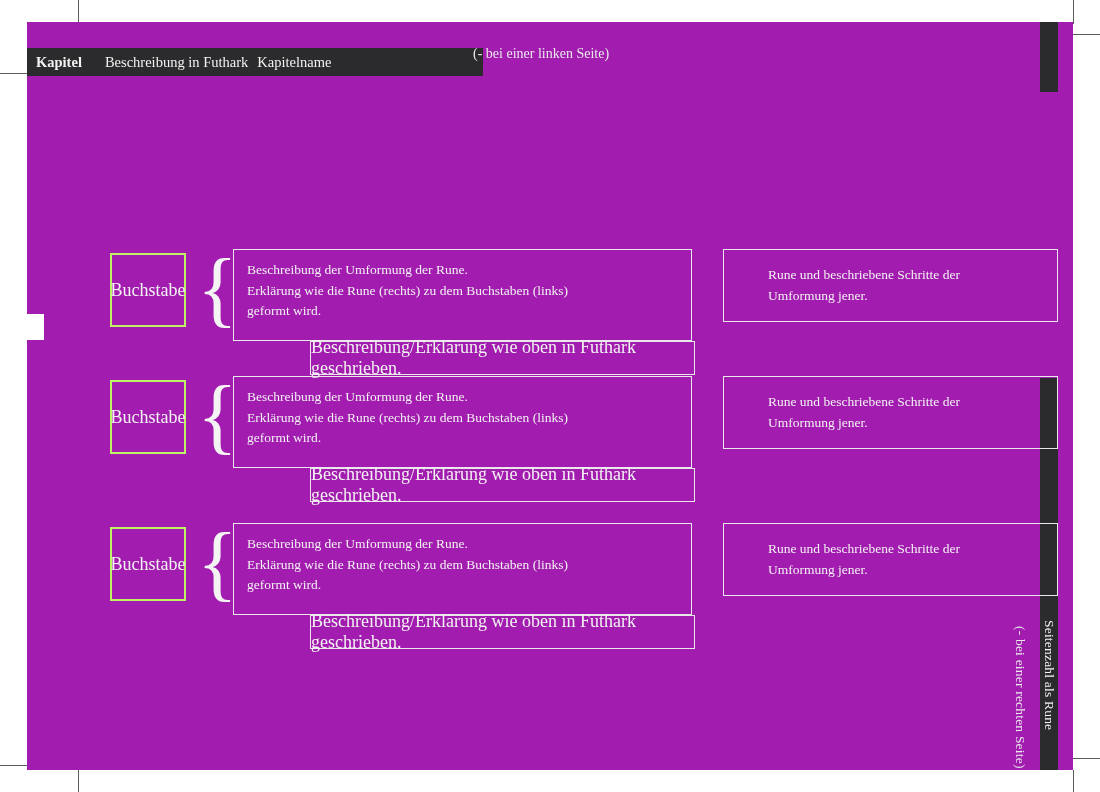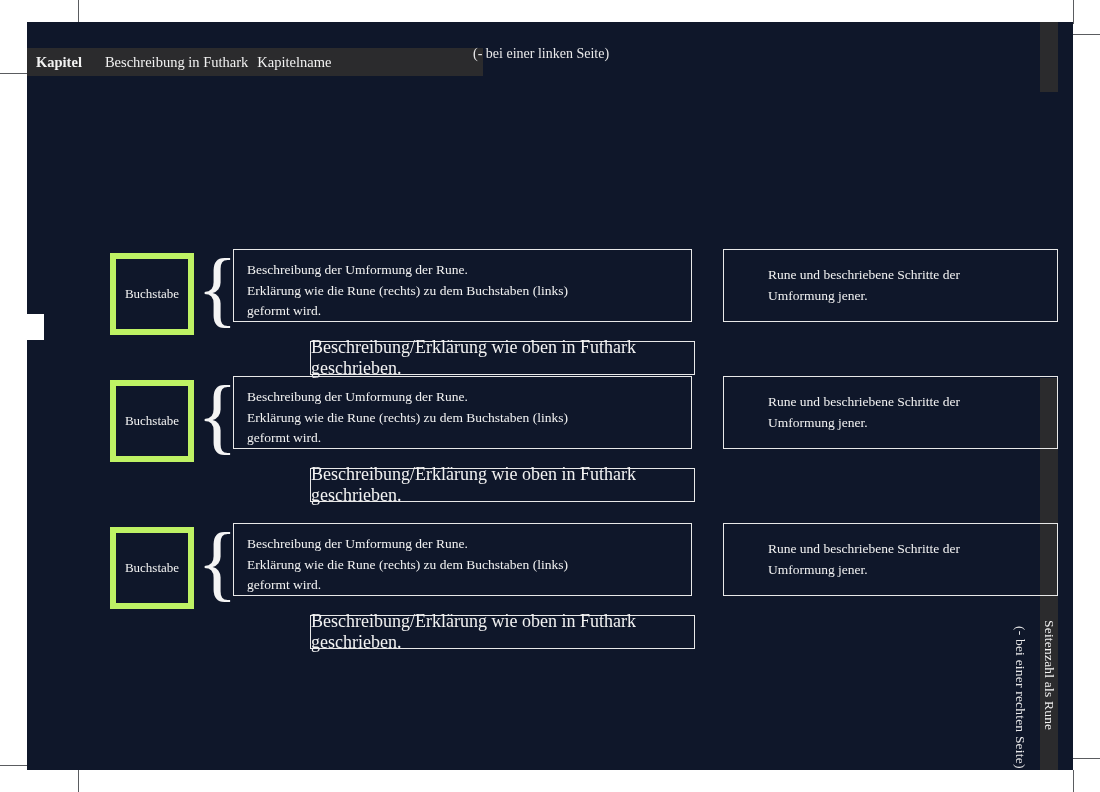--- a/index.html
+++ b/index.html
@@ -23,21 +23,21 @@
   .cm-v { width: 1px; }
   .cm-h { height: 1px; }
 
   
   #page {
     position: absolute;
     left: 27px;
     top: 22px;
     width: 1046px;
     height: 748px;
-    background: #0f172a;
+    background: #a21caf;
   }
 
   
   .left-notch {
     position: absolute;
     left: 0px;
     top: 292px;
     width: 17px;
     height: 26px;
     background: #ffffff;
@@ -124,45 +124,45 @@
   #row-0 { top: 231px; }
   #row-1 { top: 358px; }
   #row-2 { top: 505px; }
 
   .letter-box {
     position: absolute;
     left: 83px;
     top: 0px;
     width: 72px;
     height: 70px;
-    border: 6px solid #bef264;
+    border: 2px solid #bef264;
     display: flex;
     align-items: center;
     justify-content: center;
     color: #f2f2f2;
-    font-size: 13px;
+    font-size: 18px;
   }
 
   .brace {
     position: absolute;
     left: 170px;
     top: -15px;
     font-size: 85px;
     line-height: 100px;
     color: #f4f4f4;
     font-family: "Liberation Serif", "DejaVu Serif", serif;
     font-weight: 300;
   }
 
   .desc-box {
     position: absolute;
     left: 206px;
     top: -4px;
     width: 459px;
-    height: 73px;
+    height: 92px;
     border: 1px solid #e8e8e8;
     padding: 10px 16px 0 13px;
     box-sizing: border-box;
     color: #f2f2f2;
     font-size: 13.5px;
     line-height: 1.52;
   }
 
   .futhark-box {
     position: absolute;

